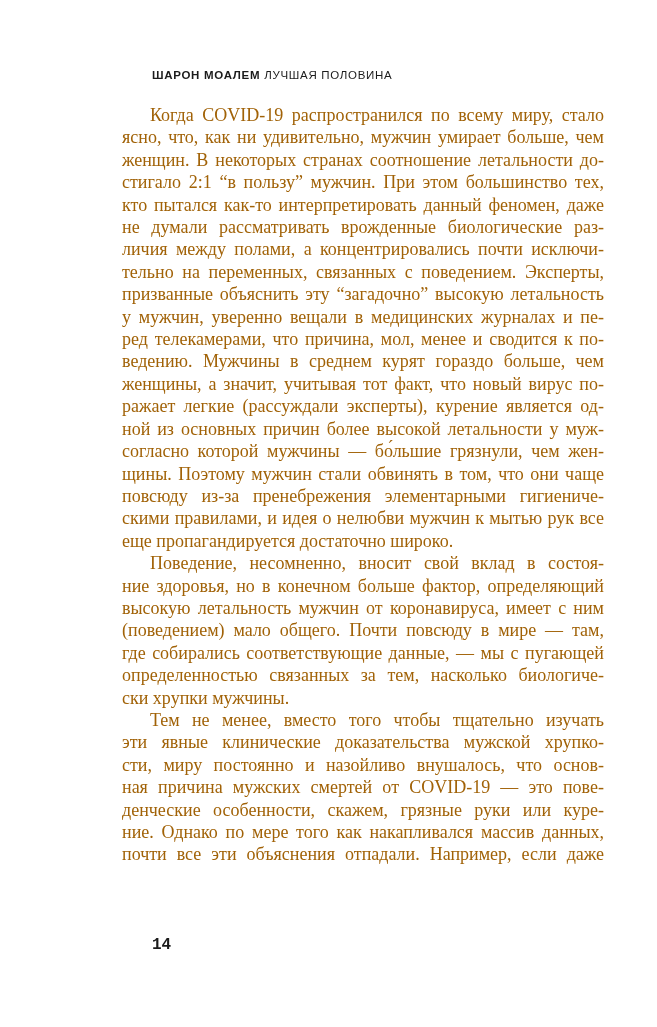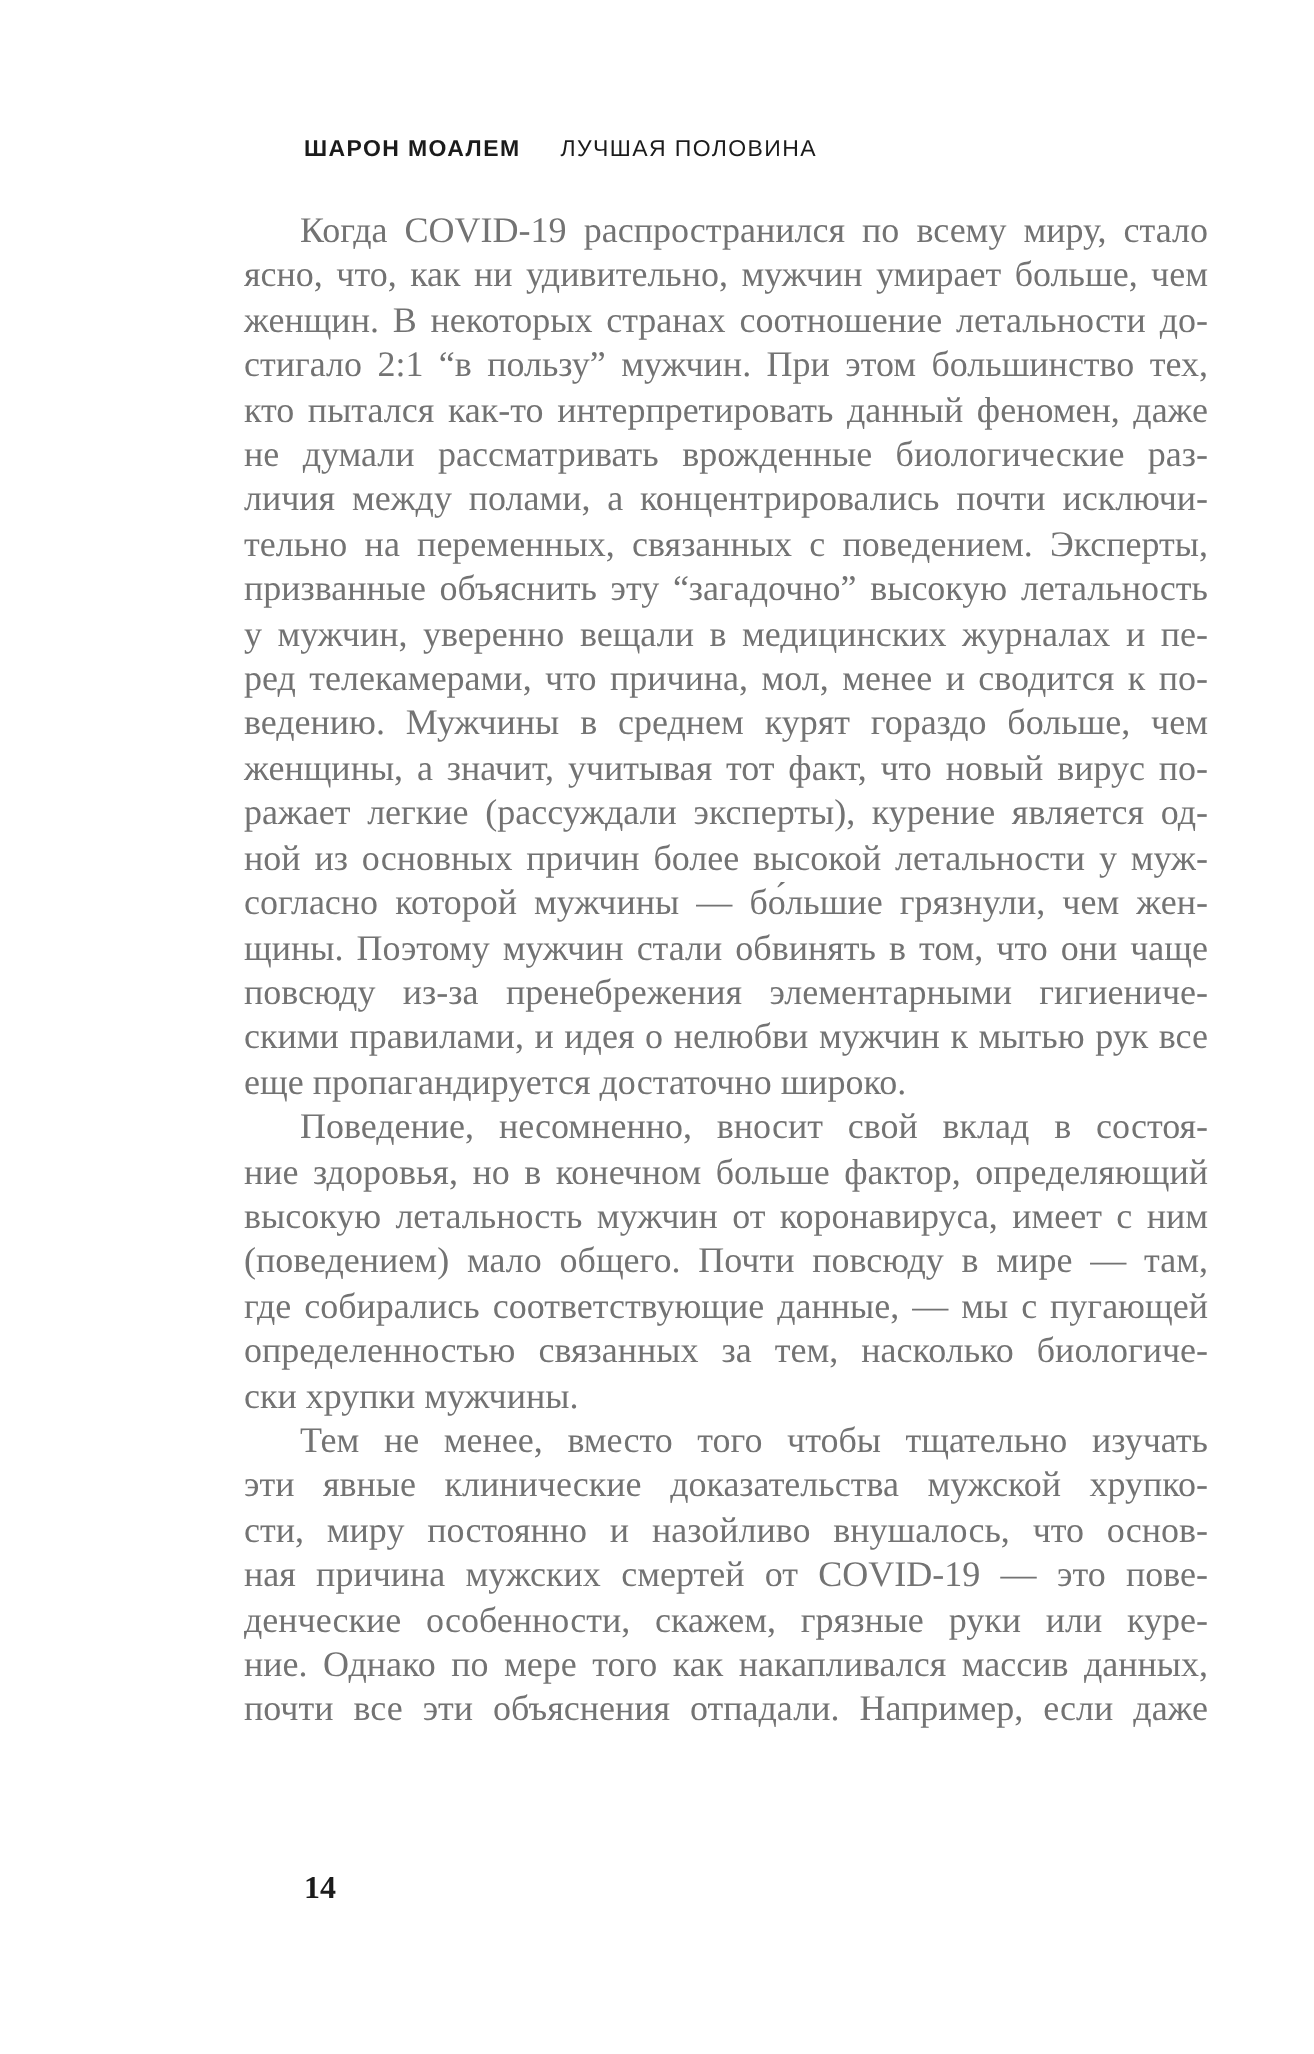--- a/index.html
+++ b/index.html
@@ -23,47 +23,47 @@
     font-size: 11.5px;
     letter-spacing: 0.7px;
     color: #1b1b1b;
     white-space: nowrap;
   }
   .running-header .author {
     font-weight: 700;
   }
   .running-header .title {
     font-weight: 400;
-    margin-left: 20px;
+    margin-left: 4px;
   }
   .text-block {
     position: absolute;
     left: 122px;
     top: 104px;
     width: 482px;
     font-size: 18px;
     line-height: 22.4px;
-    color: #737373;
+    color: #a16207;
   }
   .line {
     text-align: justify;
     text-align-last: justify;
     white-space: normal;
   }
   .line.first {
     text-indent: 28px;
   }
   .line.para-end {
     text-align-last: left;
   }
   .page-number {
     position: absolute;
     left: 152px;
     top: 936px;
-    font-family: Liberation Serif, serif;
+    font-family: Liberation Mono, monospace;
     font-size: 16px;
     font-weight: 700;
     color: #1b1b1b;
   }
 </style>
 </head>
 <body>
 
 <div class="page">
 

